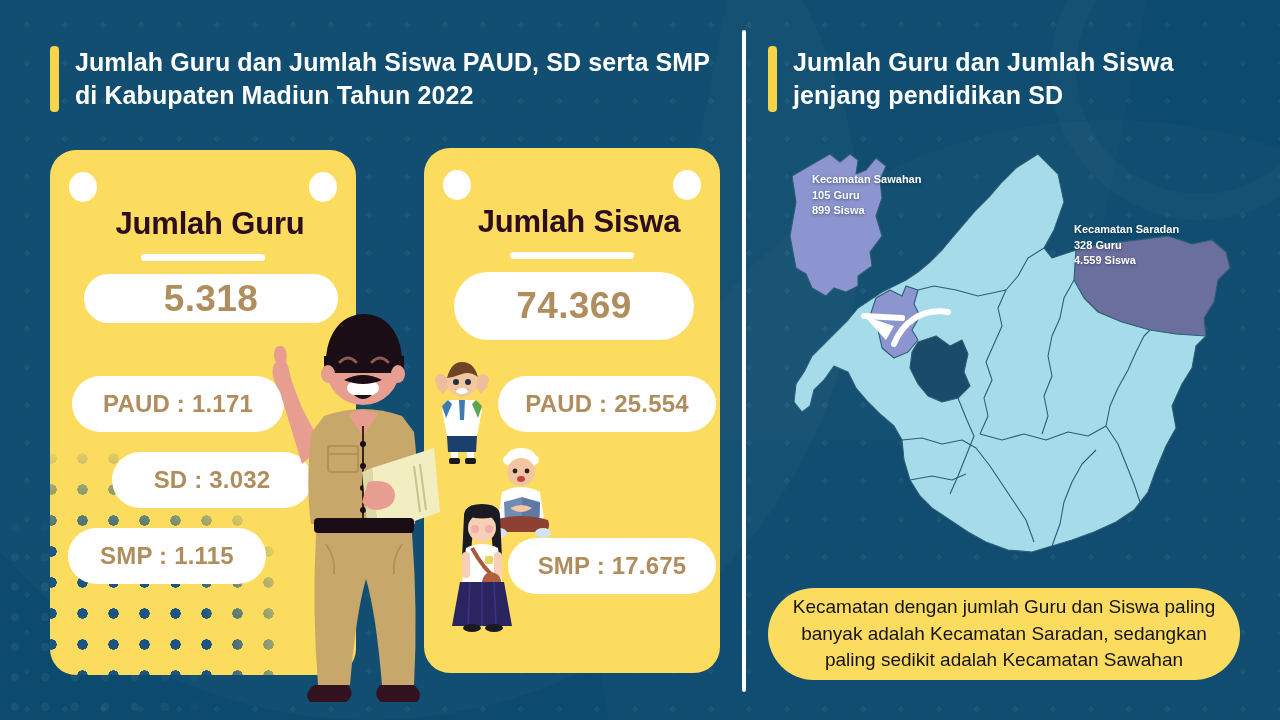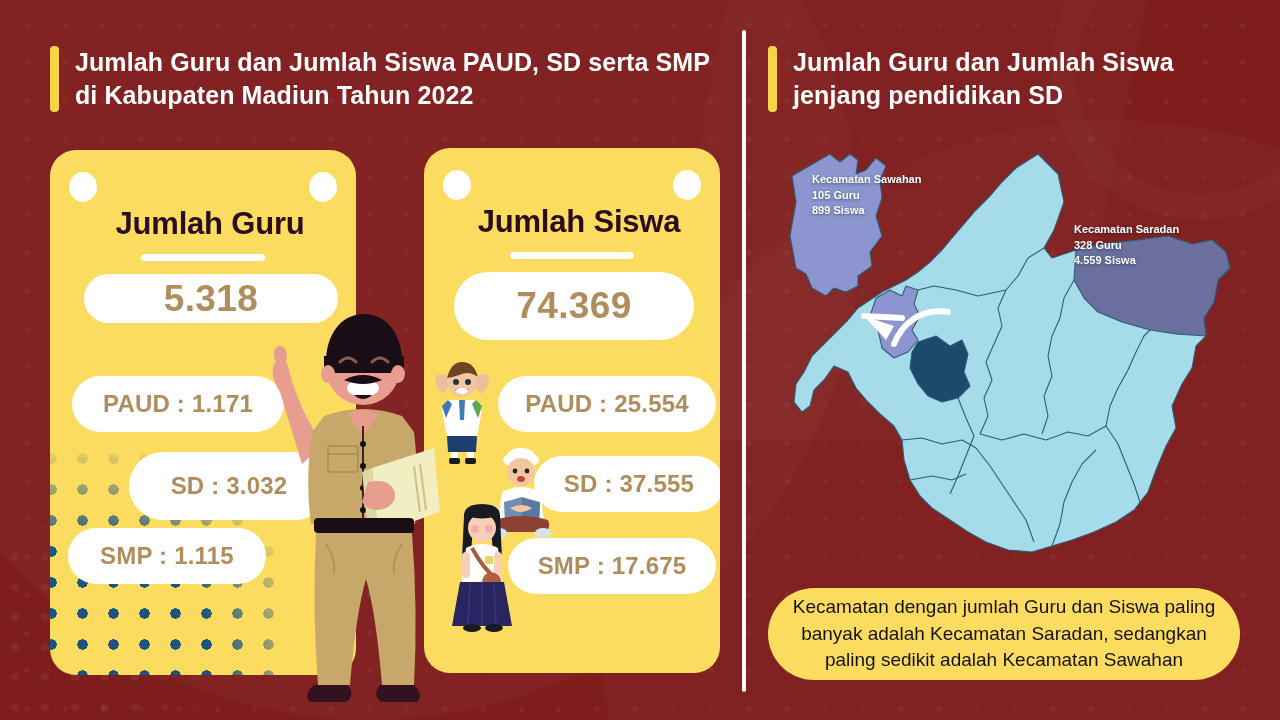--- a/index.html
+++ b/index.html
@@ -4,21 +4,21 @@
 <style>
   * { box-sizing: border-box; margin: 0; padding: 0; }
   html, body {
     width: 1280px; height: 720px;
     overflow: hidden;
     font-family: "Liberation Sans", sans-serif;
   }
   #stage {
     position: relative;
     width: 1280px; height: 720px;
-    background: #7f1d1d;
+    background: #0c4a6e;
     overflow: hidden;
   }
 
   
   .bg-dots {
     position: absolute; inset: 0;
     background-image: radial-gradient(circle, rgba(255,255,255,0.045) 2.6px, transparent 2.8px);
     background-size: 38px 38px;
     background-position: 8px 6px;
     pointer-events: none;
@@ -120,21 +120,21 @@
     color: #b08d5c;
     font-weight: 700;
     white-space: nowrap;
   }
   .pill.big { font-size: 37px; letter-spacing: .4px; }
   .pill.sub { font-size: 24px; letter-spacing: .2px; }
 
   
   #g-total { left: 34px;  top: 124px; width: 254px; height: 49px; }
   #g-paud  { left: 22px;  top: 226px; width: 212px; height: 56px; }
-  #g-sd    { left: 79px;  top: 302px; width: 200px; height: 68px; }
+  #g-sd    { left: 62px;  top: 302px; width: 200px; height: 56px; }
   #g-smp   { left: 18px;  top: 378px; width: 198px; height: 56px; }
 
   
   #s-total { left: 30px;  top: 124px; width: 240px; height: 68px; }
   #s-paud  { left: 74px;  top: 228px; width: 218px; height: 56px; }
   #s-sd    { left: 110px; top: 308px; width: 190px; height: 56px; }
   #s-smp   { left: 84px;  top: 390px; width: 208px; height: 56px; }
 
   
   .illus { position: absolute; pointer-events: none; }
@@ -208,21 +208,20 @@
     <div class="pill sub" id="g-smp">SMP : 1.115</div>
   </div>
 
   <div class="card" id="card-siswa">
     <div class="punch l"></div>
     <div class="punch r"></div>
     <div class="card-title">Jumlah Siswa</div>
     <div class="card-rule"></div>
     <div class="pill big" id="s-total">74.369</div>
     <div class="pill sub" id="s-paud">PAUD : 25.554</div>
-    <div class="pill sub" id="s-sd">SD : 37.555</div>
     <div class="pill sub" id="s-smp">SMP : 17.675</div>
   </div>
 
   <svg class="illus" id="illus-teacher" viewBox="0 0 210 424">
     <g>
 
       <path d="M18 96 C10 84 8 72 14 66 C20 60 26 66 27 74 L30 86 L40 112 L60 150 L40 168 Z" fill="#e79d8f"></path>
       <path d="M14 66 C10 58 12 50 18 50 C24 50 26 58 24 66 Z" fill="#e79d8f"></path>
 
       <circle cx="101" cy="72" r="37" fill="#e79d8f"></circle>

